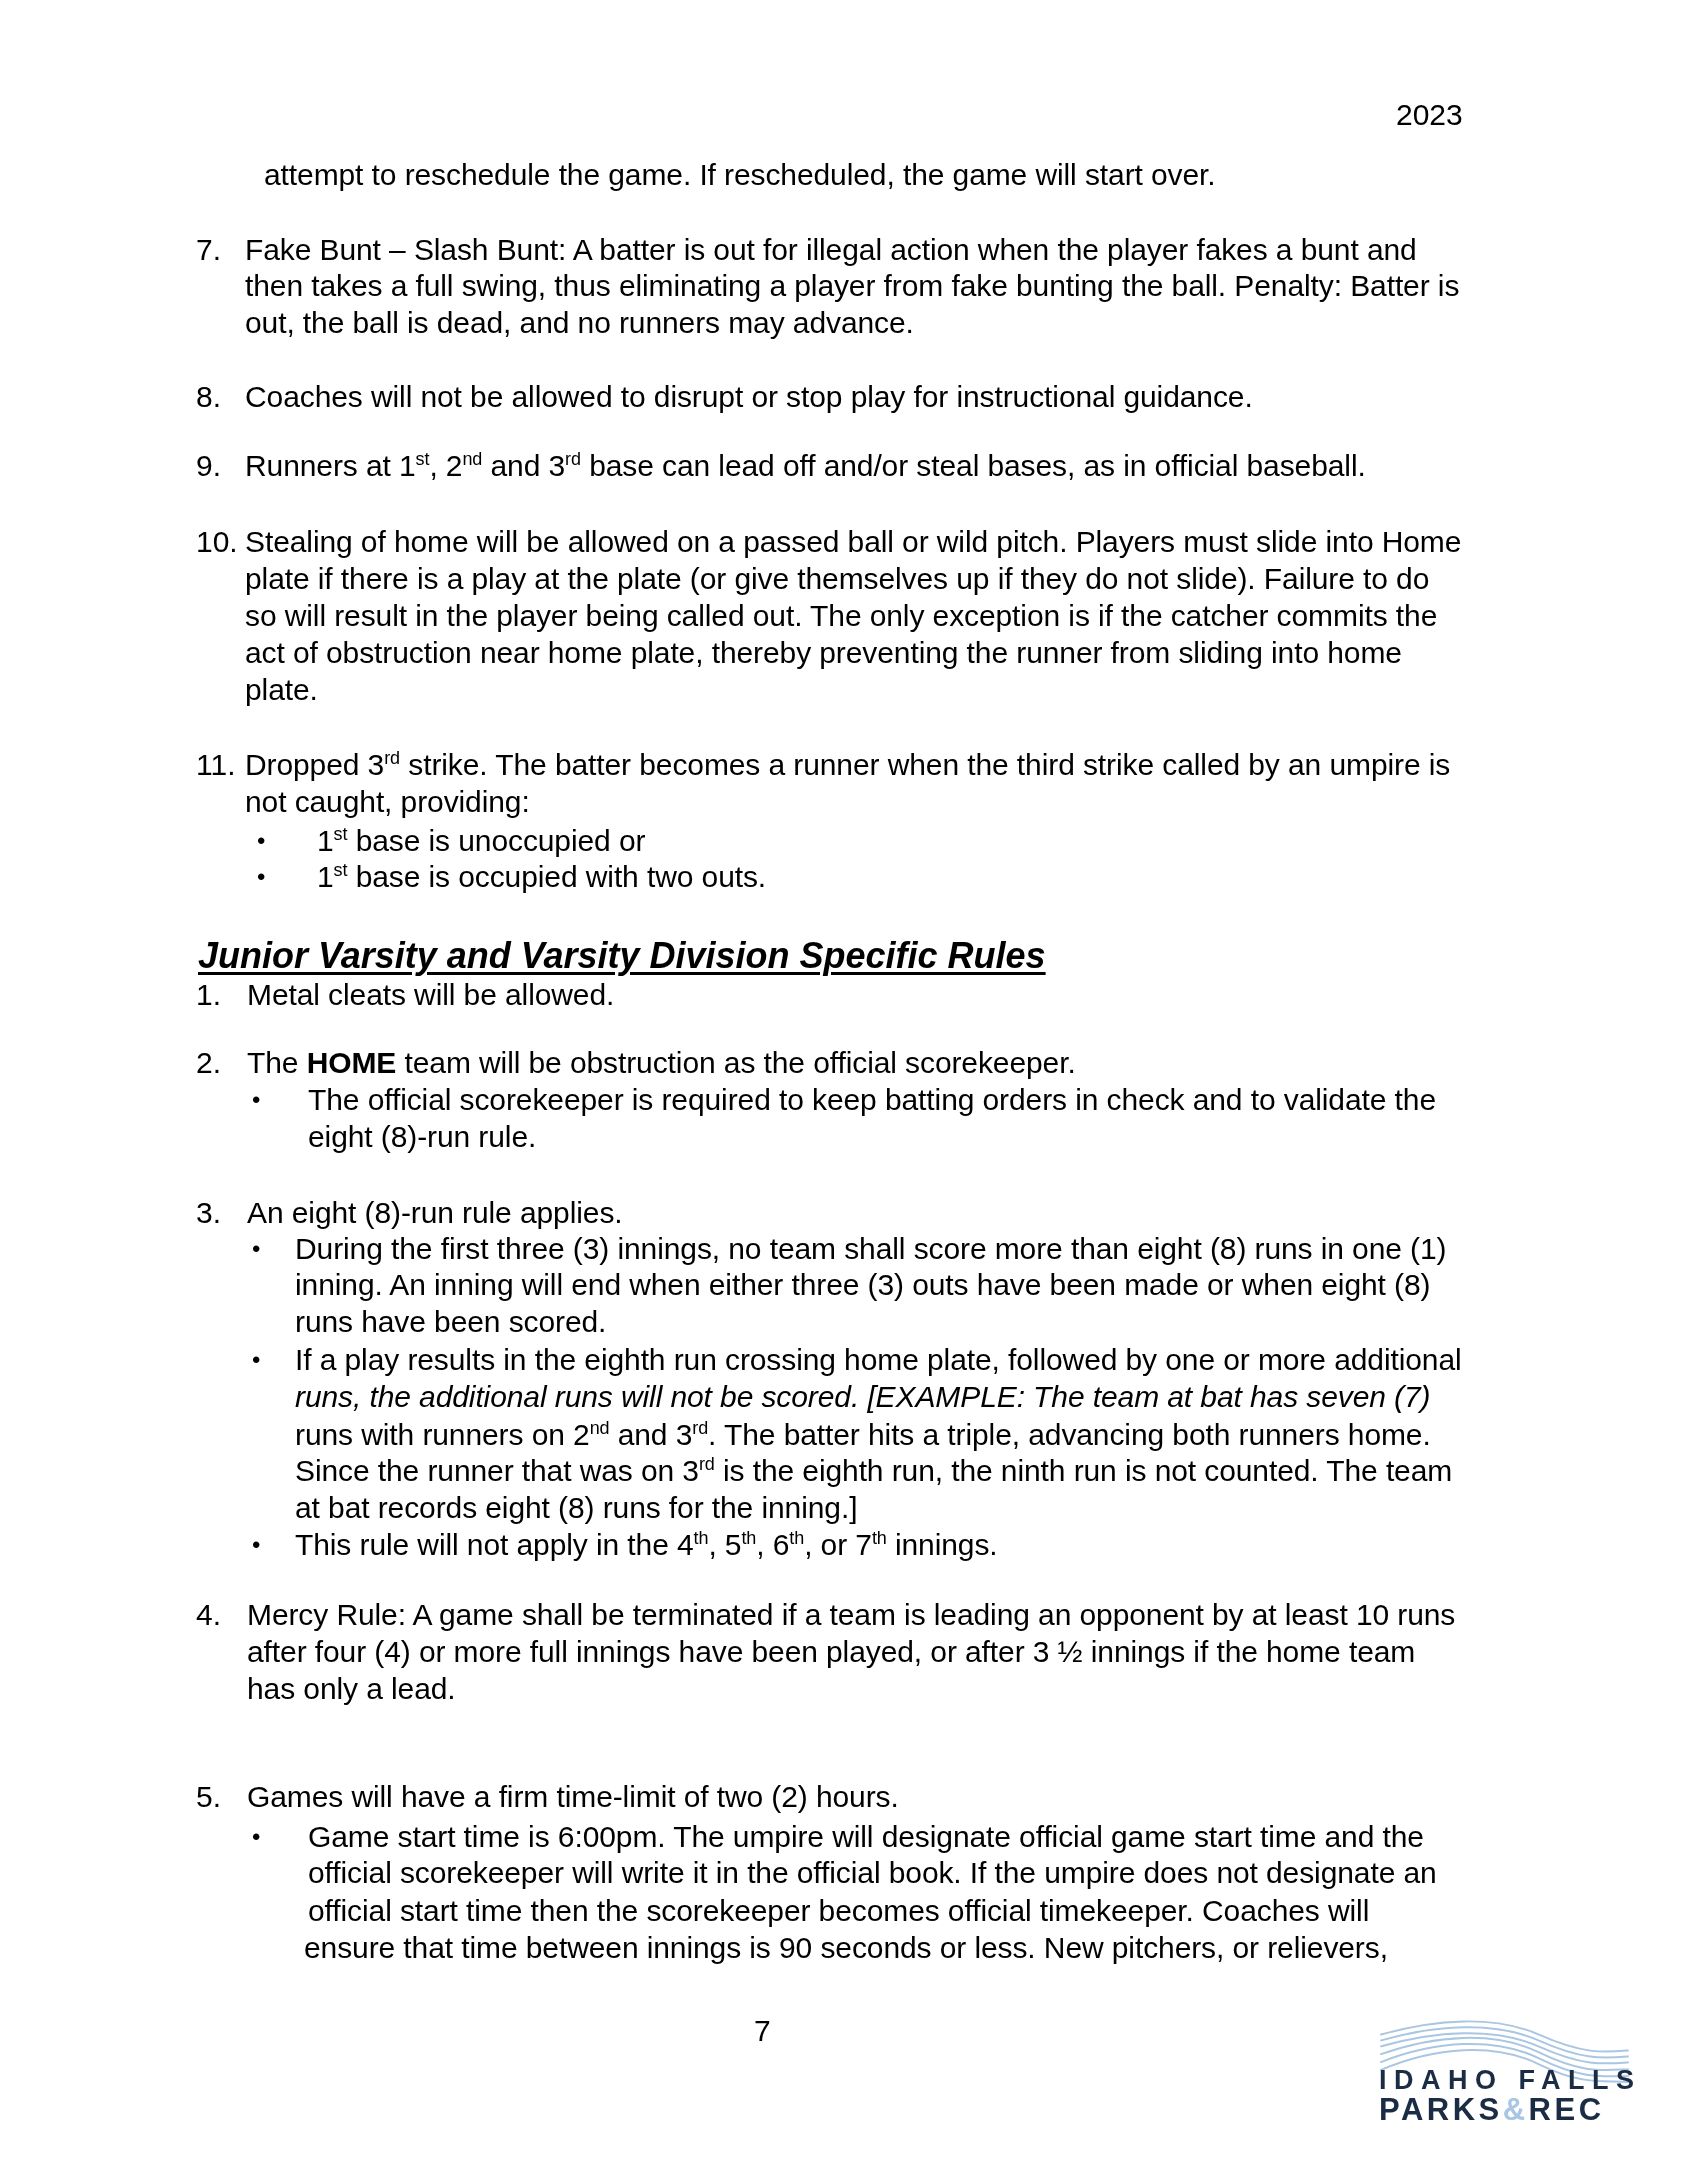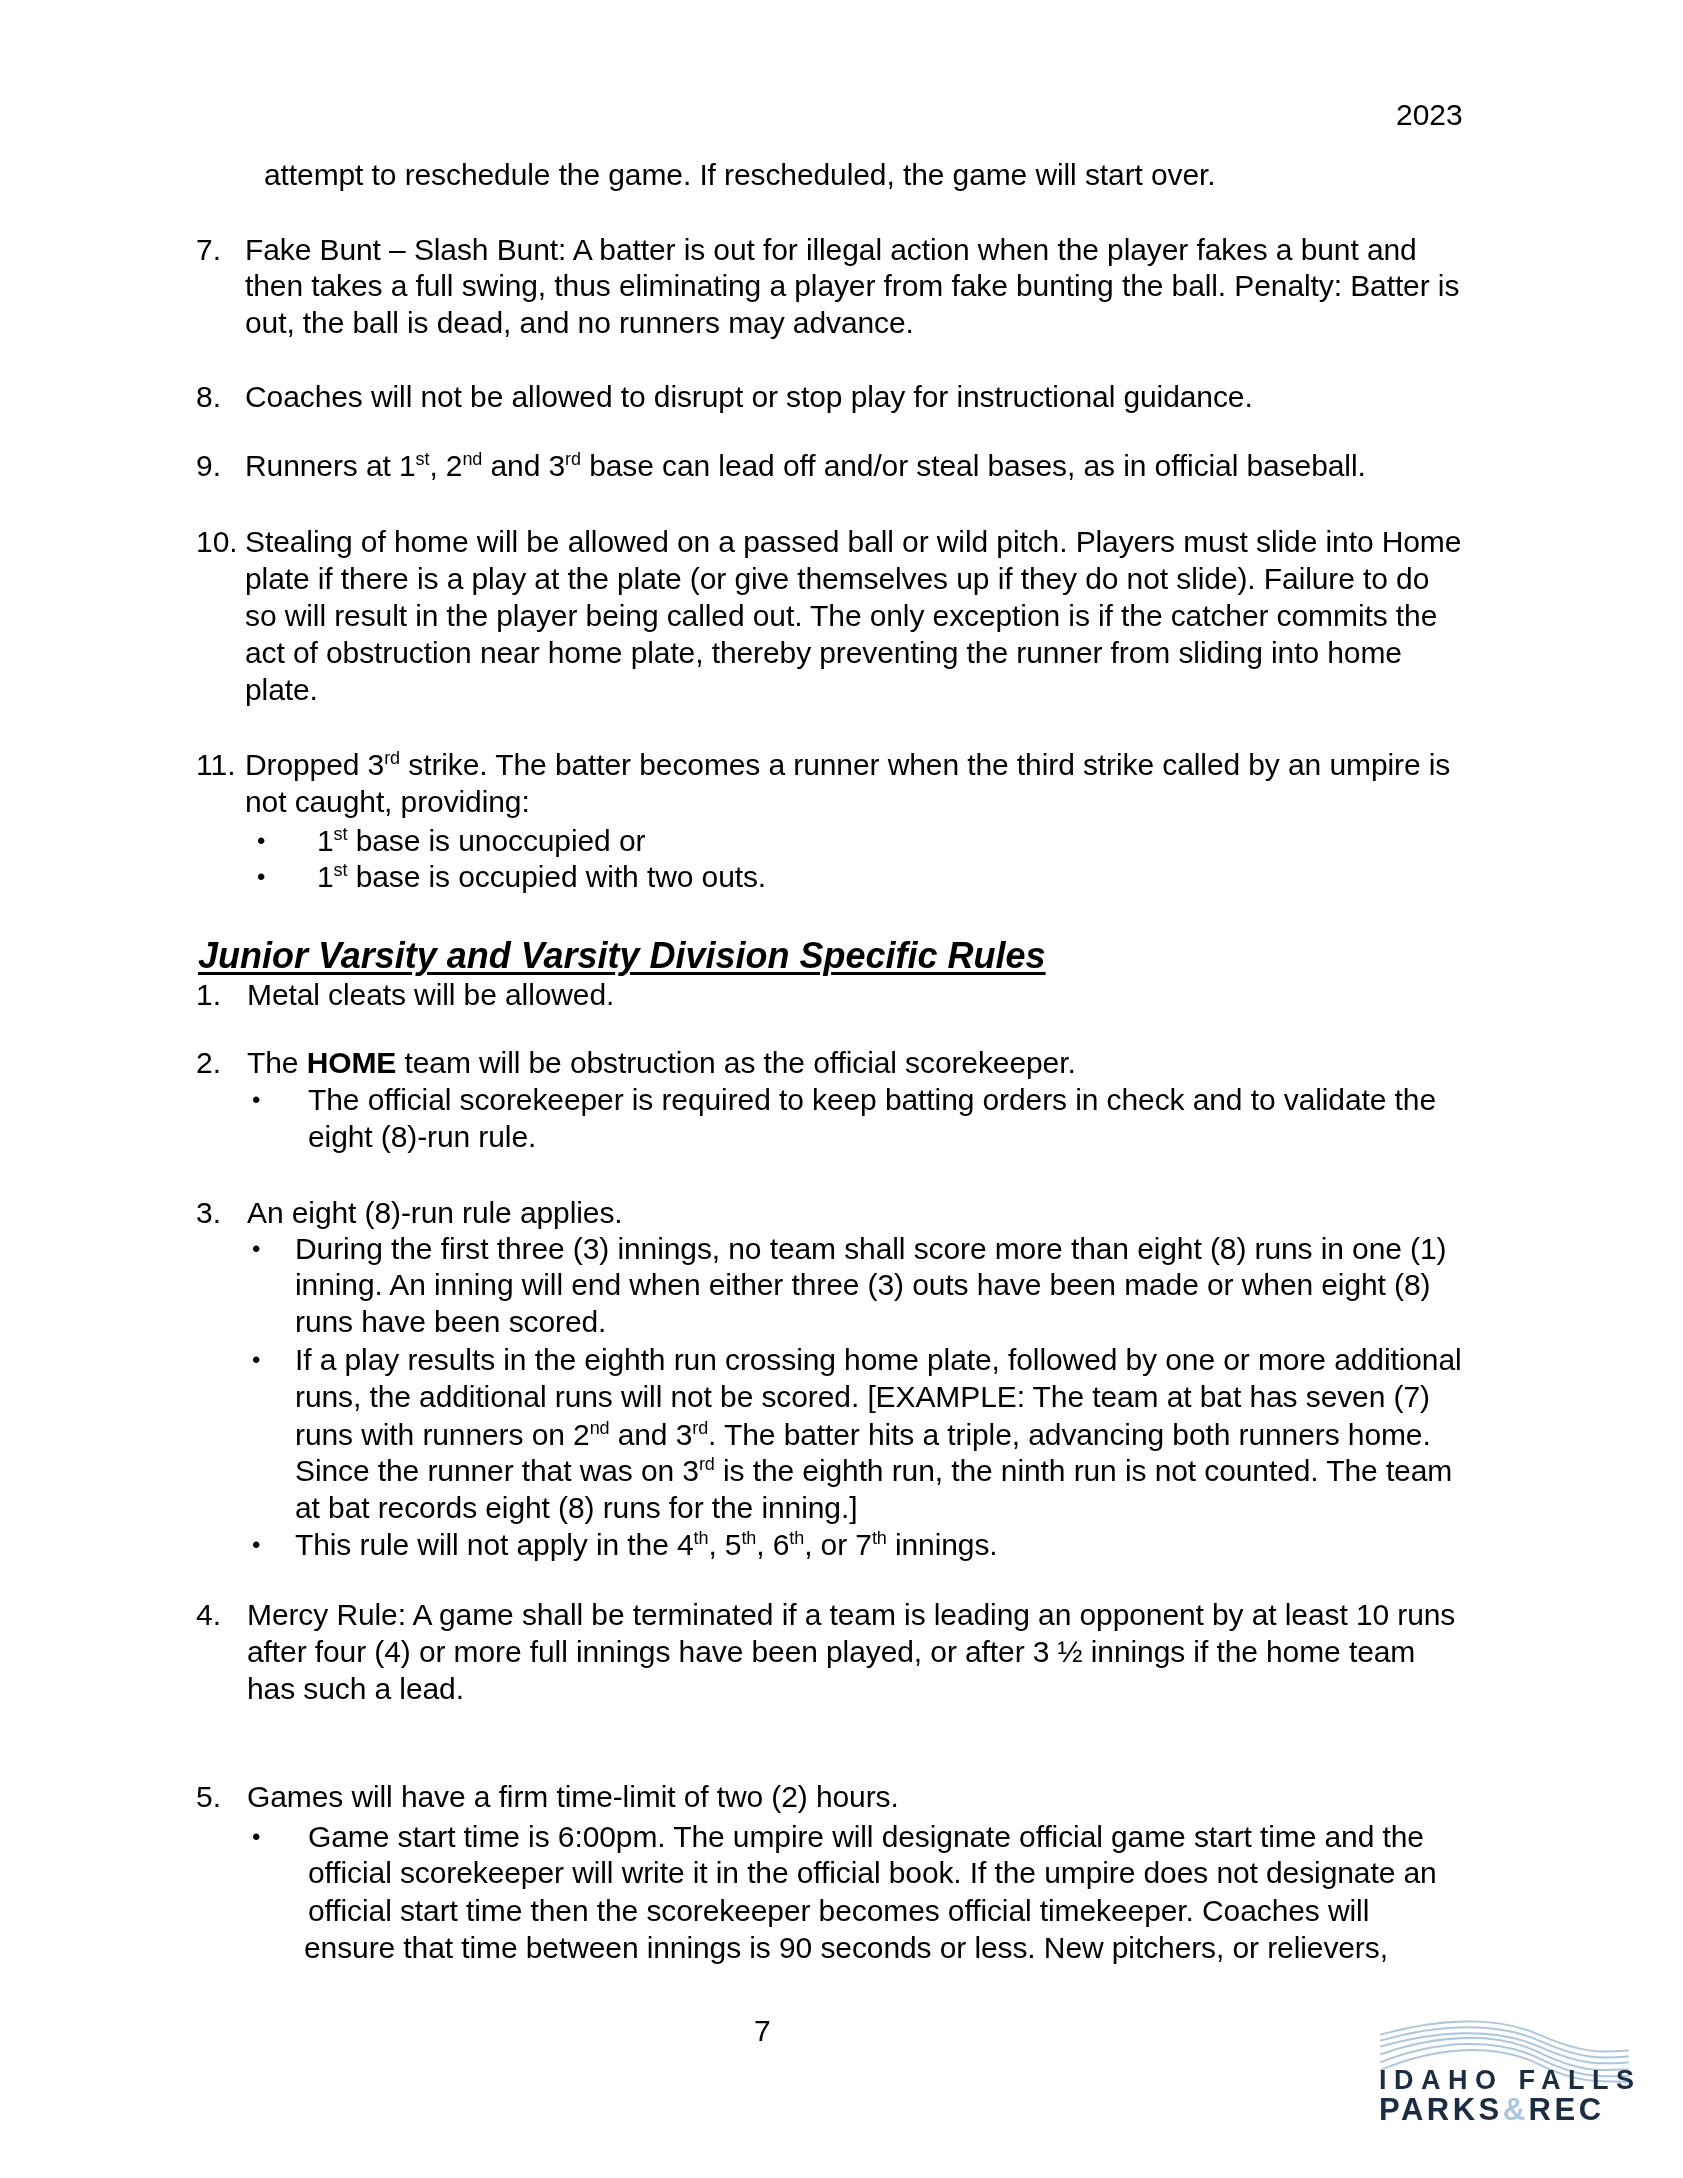--- a/index.html
+++ b/index.html
@@ -84,34 +84,34 @@
   <div class="num" style="left:196px; top:1194px;">3.</div>
   <div class="ln" style="left:247px; top:1194px;">An eight (8)-run rule applies.</div>
 
   <div class="bul" style="left:252px; top:1230px;">•</div>
   <div class="ln" style="left:295px; top:1230px;">During the first three (3) innings, no team shall score more than eight (8) runs in one (1)</div>
   <div class="ln" style="left:295px; top:1266px;">inning. An inning will end when either three (3) outs have been made or when eight (8)</div>
   <div class="ln" style="left:295px; top:1303px;">runs have been scored.</div>
 
   <div class="bul" style="left:252px; top:1341px;">•</div>
   <div class="ln" style="left:295px; top:1341px;">If a play results in the eighth run crossing home plate, followed by one or more additional</div>
-  <div class="ln" style="left:295px; top:1378px;">runs, the additional runs will not be scored. [EXAMPLE: The team at bat has seven (7)</div>
+  <div class="ln" style="left:295px; top:1378px;font-style:italic;">runs, the additional runs will not be scored. [EXAMPLE: The team at bat has seven (7)</div>
   <div class="ln" style="left:295px; top:1416px;"><span>runs with runners on 2</span><sup>nd</sup><span> and 3</span><sup>rd</sup><span>. The batter hits a triple, advancing both runners home.</span></div>
   <div class="ln" style="left:295px; top:1452px;"><span>Since the runner that was on 3</span><sup>rd</sup><span> is the eighth run, the ninth run is not counted. The team</span></div>
   <div class="ln" style="left:295px; top:1489px;">at bat records eight (8) runs for the inning.]</div>
 
   <div class="bul" style="left:252px; top:1526px;">•</div>
   <div class="ln" style="left:295px; top:1526px;"><span>This rule will not apply in the 4</span><sup>th</sup><span>, 5</span><sup>th</sup><span>, 6</span><sup>th</sup><span>, or 7</span><sup>th</sup><span> innings.</span></div>
 </div>
 
 <div>
   <div class="num" style="left:196px; top:1596px;">4.</div>
   <div class="ln" style="left:247px; top:1596px;">Mercy Rule: A game shall be terminated if a team is leading an opponent by at least 10 runs</div>
   <div class="ln" style="left:247px; top:1633px;">after four (4) or more full innings have been played, or after 3 ½ innings if the home team</div>
-  <div class="ln" style="left:247px; top:1670px;">has such a lead.</div>
+  <div class="ln" style="left:247px; top:1670px;">has only a lead.</div>
 </div>
 
 <div>
   <div class="num" style="left:196px; top:1778px;">5.</div>
   <div class="ln" style="left:247px; top:1778px;">Games will have a firm time-limit of two (2) hours.</div>
   <div class="bul" style="left:252px; top:1818px;">•</div>
   <div class="ln" style="left:308px; top:1818px;">Game start time is 6:00pm. The umpire will designate official game start time and the</div>
   <div class="ln" style="left:308px; top:1854px;text-align:center;">official scorekeeper will write it in the official book. If the umpire does not designate an</div>
   <div class="ln" style="left:308px; top:1892px;">official start time then the scorekeeper becomes official timekeeper. Coaches will</div>
   <div class="ln" style="left:304px; top:1929px;">ensure that time between innings is 90 seconds or less. New pitchers, or relievers,</div>

